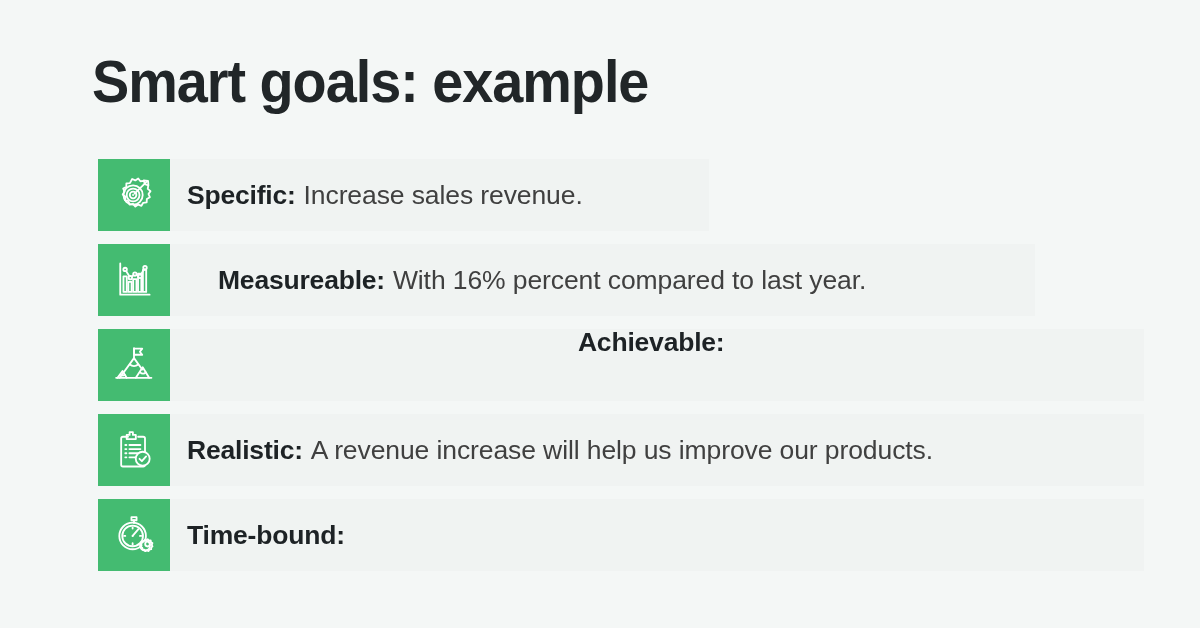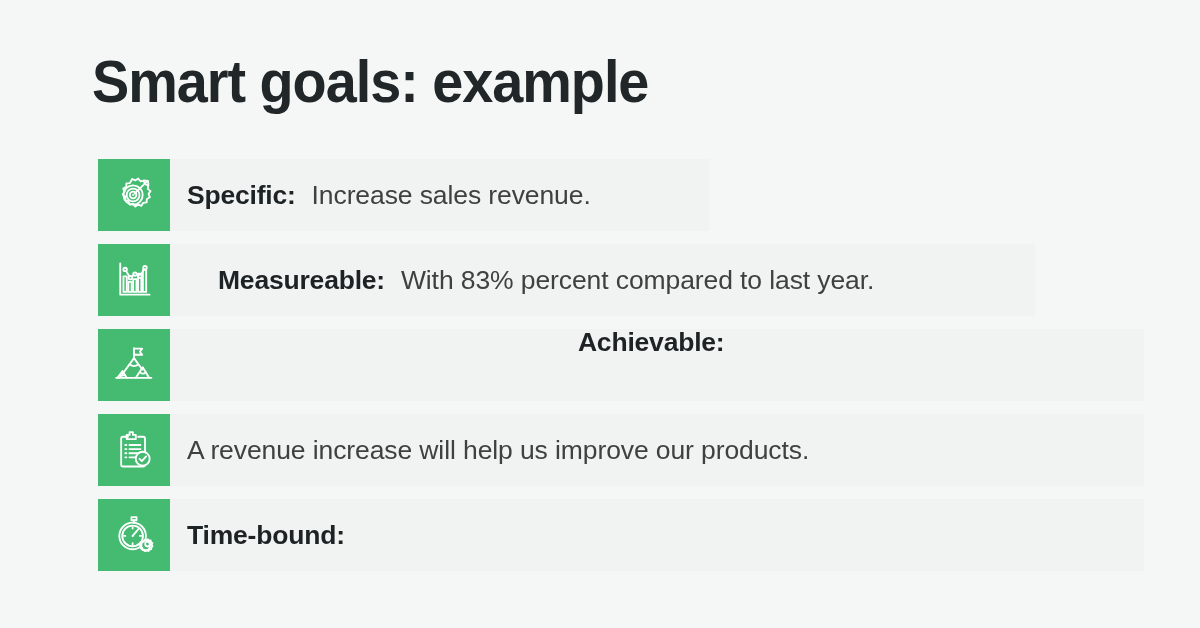--- a/index.html
+++ b/index.html
@@ -73,21 +73,20 @@
   .row-text {
     background: #f0f3f2;
     display: flex;
     align-items: center;
     padding-left: 17px;
     padding-right: 14px;
     white-space: nowrap;
     font-size: 26.5px;
     color: #24292b;
     line-height: 1;
-    gap: 8px;
   }
 
   .row-label {
     font-weight: 700;
     color: #1d2225;
     margin-right: 0.30em;
     letter-spacing: -0.2px;
   }
   .row-body {
     font-weight: 400;
@@ -144,21 +143,21 @@
           <path d="M14.3 12.5 L20 21.5 L25 17.5 L30.5 20 L36 10.5"></path>
           <circle cx="14.3" cy="12.5" r="1.9" fill="#44bb71"></circle>
           <circle cx="20" cy="21.5" r="1.9" fill="#44bb71"></circle>
           <circle cx="25" cy="17.5" r="1.9" fill="#44bb71"></circle>
           <circle cx="30.5" cy="20" r="1.9" fill="#44bb71"></circle>
           <circle cx="36" cy="10.5" r="1.9" fill="#44bb71"></circle>
         </svg>
       </div>
       <div class="row-text">
         <span class="row-label">Measureable:</span>
-        <span class="row-body">With 83% percent compared to last year.</span>
+        <span class="row-body">With 16% percent compared to last year.</span>
       </div>
     </div>
 
     <div class="row row-3">
       <div class="icon-box">
         <svg viewBox="0 0 48 48" fill="none" stroke="#ffffff" stroke-width="2" stroke-linecap="round" stroke-linejoin="round" aria-hidden="true">
           <path d="M24 5.5 V17"></path>
           <path d="M24 6.2 h9 l-2.6 3.3 2.6 3.3 h-9 z"></path>
           <path d="M8.5 38 L24 16.5 L33 29"></path>
           <path d="M19.5 23.5 q2 1.7 4.5 1.7 t4.5-1.7"></path>
@@ -181,20 +180,21 @@
           <path d="M26 7.5 h-3.2 V4.5 h-3.6 V7.5 H16 v4.6 h10 z"></path>
           <path d="M14.5 18.5 h1.2 M19 18.5 h12"></path>
           <path d="M14.5 23 h1.2 M19 23 h12"></path>
           <path d="M14.5 27.5 h1.2 M19 27.5 h12"></path>
           <path d="M14.5 32 h1.2 M19 32 h8"></path>
           <circle cx="33.5" cy="33.5" r="7.6" fill="#44bb71"></circle>
           <path d="M30 33.6 l2.6 2.6 4.6-5.2"></path>
         </svg>
       </div>
       <div class="row-text">
+        <span class="row-label">Realistic:</span>
         <span class="row-body">A revenue increase will help us improve our products.</span>
       </div>
     </div>
 
     <div class="row row-5">
       <div class="icon-box">
         <svg viewBox="0 0 48 48" fill="none" stroke="#ffffff" stroke-width="2" stroke-linecap="round" stroke-linejoin="round" aria-hidden="true">
           <path d="M21.2 4.5 h5.6 v3.4 h-5.6 z"></path>
           <path d="M24 7.9 V11"></path>
           <circle cx="22.5" cy="25" r="14.5"></circle>

